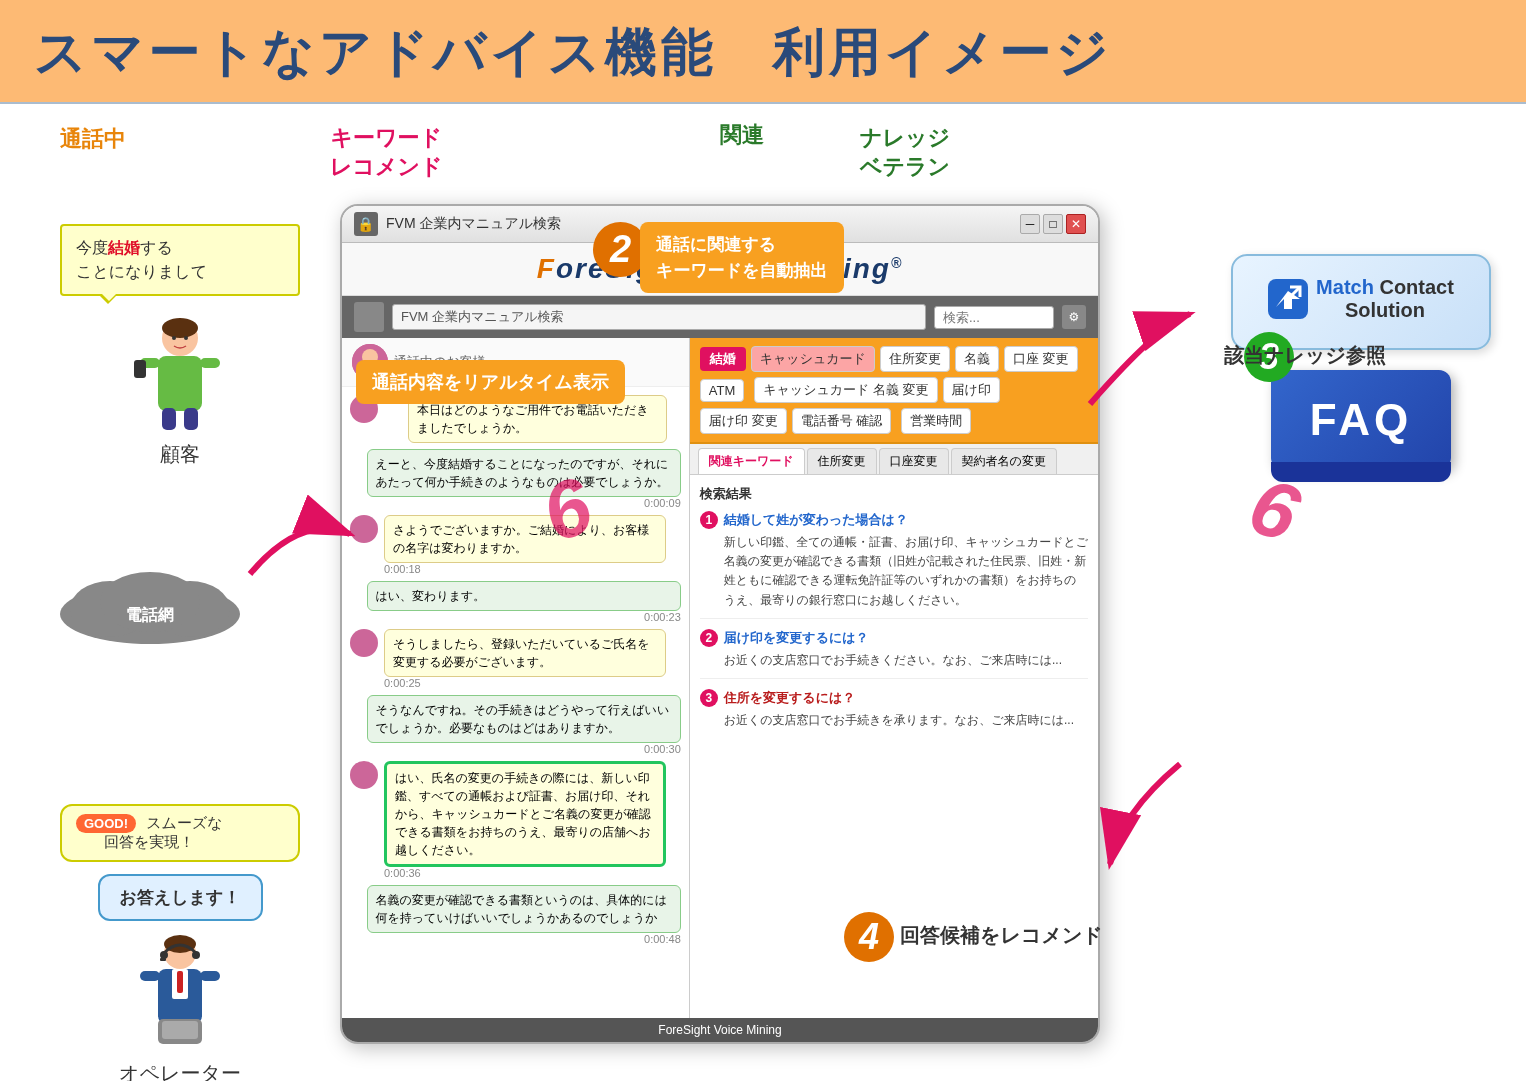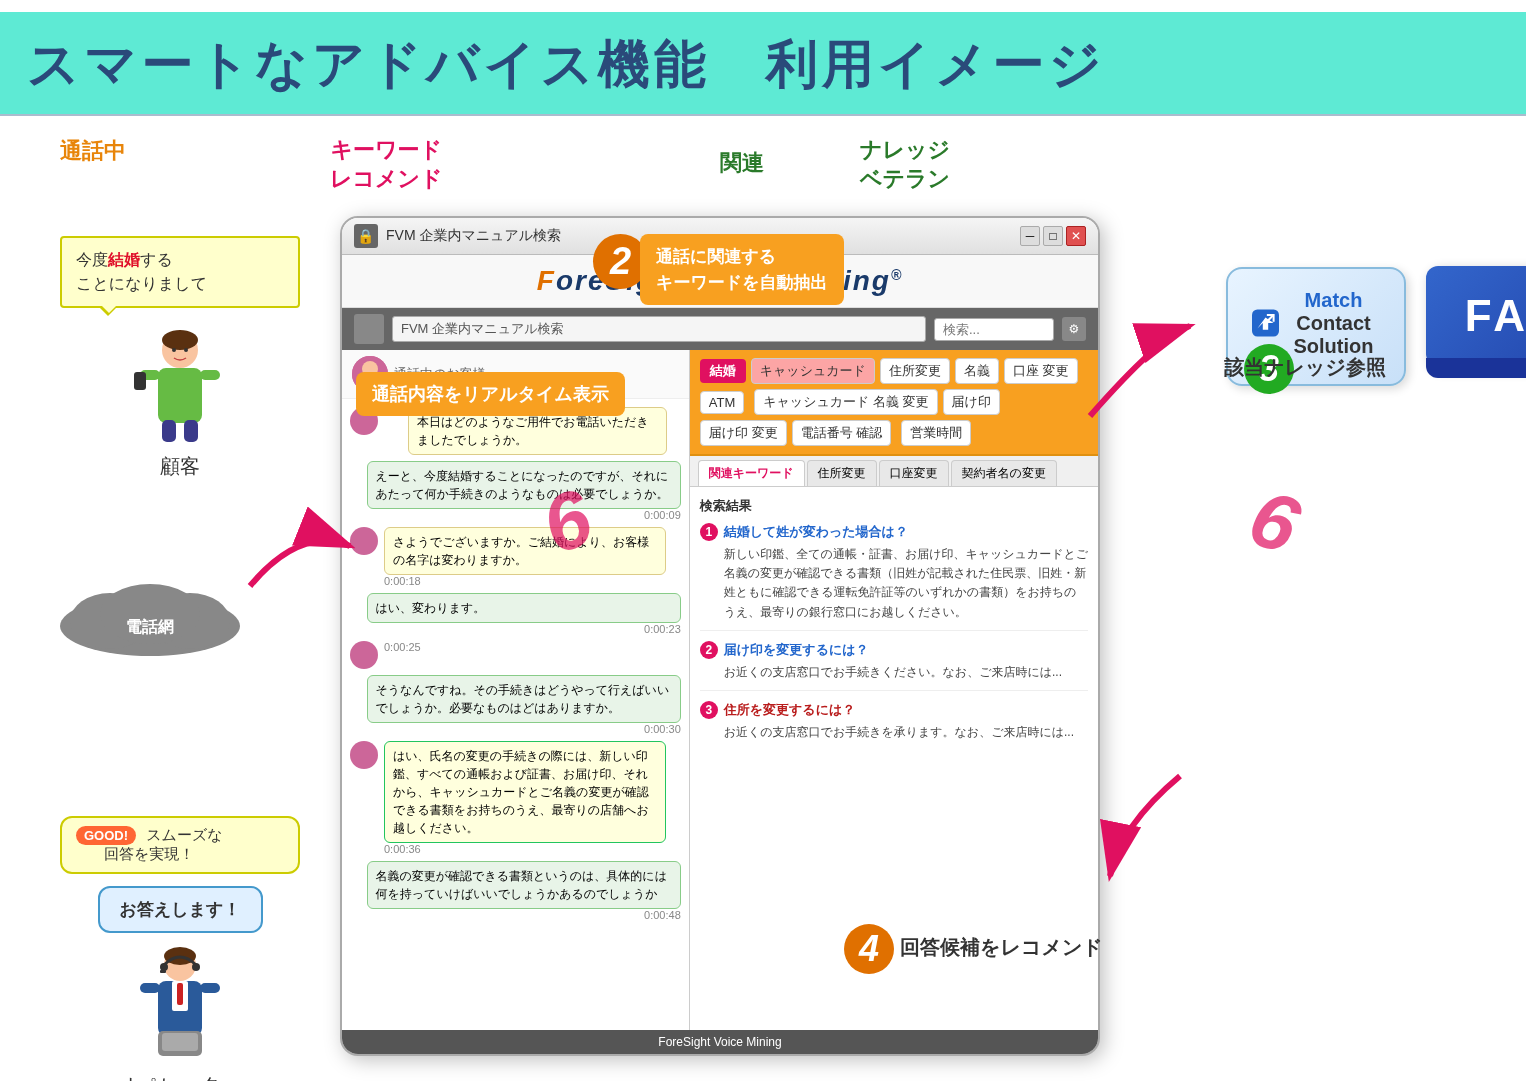--- a/index.html
+++ b/index.html
@@ -7,25 +7,24 @@
       width: 1526px;
       height: 1081px;
       background: #fff;
       font-family: 'MS Gothic', 'Meiryo', 'Yu Gothic', sans-serif;
       overflow: hidden;
       position: relative;
     }
 
     
     .header {
-      background: #5eead4;
+      background: #fdba74;
       width: 100%;
-      padding: 18px 40px 14px 27px;
+      padding: 18px 40px 14px 34px;
       border-bottom: 2px solid #aabcce;
-      margin-top: 12px;
     }
     .header-title {
       font-size: 52px;
       font-weight: 900;
       color: #2a4a7a;
       letter-spacing: 4px;
       font-family: 'MS Gothic', 'Meiryo', sans-serif;
     }
 
     
@@ -176,21 +175,21 @@
       overflow: hidden;
     }
 
     
     .right-section {
       position: absolute;
       right: 30px;
       top: 150px;
       width: 270px;
       display: flex;
-      flex-direction: row;
+      flex-direction: column;
       align-items: center;
       gap: 20px;
     }
 
     
     .mcs-box {
       background: linear-gradient(135deg, #e8f4ff 0%, #c8e0f8 100%);
       border: 2px solid #88bbdd;
       border-radius: 16px;
       padding: 20px 24px;
@@ -245,21 +244,21 @@
   <div class="header-title">スマートなアドバイス機能　利用イメージ</div>
 </div>
 
 <div class="main-content">
 
   <div class="label-tsuwacyu">通話中</div>
   <div class="label-keyword" style="position:absolute;left:330px;top:20px;font-size:22px;font-weight:bold;color:#e01060;line-height:1.3;">
     <span style="white-space:pre-line;">キーワード
 レコメンド</span>
   </div>
-  <div class="label-kanren" style="position:absolute;left:720px;top:32px;font-size:22px;font-weight:bold;color:#2a7a2a;">関連</div>
+  <div class="label-kanren" style="position:absolute;left:720px;top:16px;font-size:22px;font-weight:bold;color:#2a7a2a;">関連</div>
   <div class="label-knowledge" style="position:absolute;left:860px;top:20px;font-size:22px;font-weight:bold;color:#2a7a2a;line-height:1.3;">
     <span style="white-space:pre-line;">ナレッジ
 ベテラン</span>
   </div>
 
   <div class="customer-area">
 
     <div class="speech-bubble speech-bubble-border">
       今度<span class="highlight-red">結婚</span>する<br>ことになりまして
     </div>
@@ -452,35 +451,36 @@
           <div style="display:flex;flex-direction:row-reverse;gap:6px;">
             <div style="flex:1;">
               <div style="background:#e8f4e8;border:1px solid #88cc88;border-radius:6px;padding:5px 8px;font-size:12px;line-height:1.5;max-width:95%;margin-left:auto;">はい、変わります。</div>
               <div style="font-size:11px;color:#888;text-align:right;">0:00:23</div>
             </div>
           </div>
 
           <div style="display:flex;gap:6px;">
             <div style="width:28px;height:28px;border-radius:50%;background:#cc6699;flex-shrink:0;"></div>
             <div style="flex:1;">
+              <div style="background:#ffffdd;border:1px solid #ddcc88;border-radius:6px;padding:5px 8px;font-size:12px;line-height:1.5;max-width:95%;">そうしましたら、登録いただいているご氏名を変更する必要がございます。</div>
               <div style="font-size:11px;color:#888;">0:00:25</div>
             </div>
           </div>
 
           <div style="display:flex;flex-direction:row-reverse;gap:6px;">
             <div style="flex:1;">
               <div style="background:#e8f4e8;border:1px solid #88cc88;border-radius:6px;padding:5px 8px;font-size:12px;line-height:1.5;max-width:95%;margin-left:auto;">そうなんですね。その手続きはどうやって行えばいいでしょうか。必要なものはどはありますか。</div>
               <div style="font-size:11px;color:#888;text-align:right;">0:00:30</div>
             </div>
           </div>
 
           <div style="display:flex;gap:6px;">
             <div style="width:28px;height:28px;border-radius:50%;background:#cc6699;flex-shrink:0;"></div>
             <div style="flex:1;">
-              <div style="background:#ffffdd;border:1px solid #22c55e;border-radius:6px;padding:5px 8px;font-size:12px;line-height:1.5;max-width:95%;">はい、氏名の変更の手続きの際には、新しい印鑑、すべての通帳および証書、お届け印、それから、キャッシュカードとご名義の変更が確認できる書類をお持ちのうえ、最寄りの店舗へお越しください。</div>
+              <div style="background:#ffffdd;border:3px solid #22c55e;border-radius:6px;padding:5px 8px;font-size:12px;line-height:1.5;max-width:95%;">はい、氏名の変更の手続きの際には、新しい印鑑、すべての通帳および証書、お届け印、それから、キャッシュカードとご名義の変更が確認できる書類をお持ちのうえ、最寄りの店舗へお越しください。</div>
               <div style="font-size:11px;color:#888;">0:00:36</div>
             </div>
           </div>
 
           <div style="display:flex;flex-direction:row-reverse;gap:6px;">
             <div style="flex:1;">
               <div style="background:#e8f4e8;border:1px solid #88cc88;border-radius:6px;padding:5px 8px;font-size:12px;line-height:1.5;max-width:95%;margin-left:auto;">名義の変更が確認できる書類というのは、具体的には何を持っていけばいいでしょうかあるのでしょうか</div>
               <div style="font-size:11px;color:#888;text-align:right;">0:00:48</div>
             </div>
           </div>

